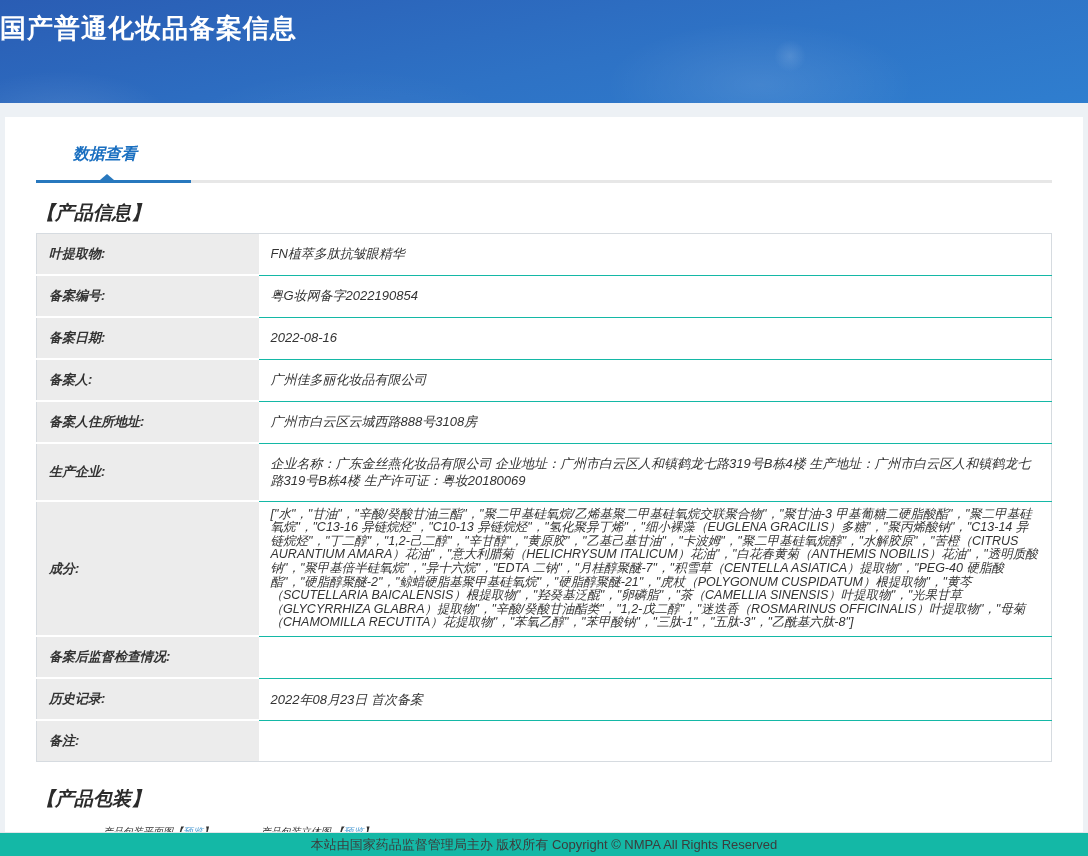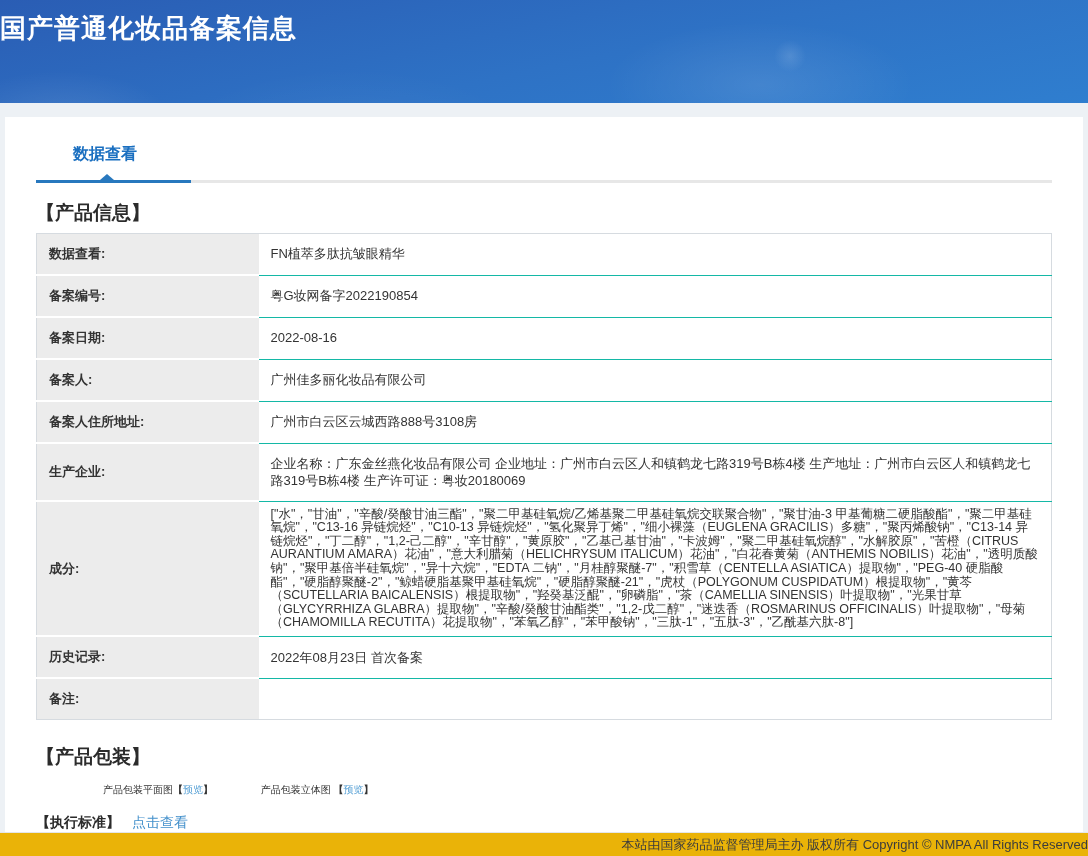--- a/index.html
+++ b/index.html
@@ -32,20 +32,21 @@
 
   
   .card {
     position: absolute;
     left: 5px;
     right: 5px;
     top: 117px;
     bottom: 24px;
     background: #ffffff;
     padding: 27px 31px 0 31px;
+    font-style: italic;
   }
 
   
   .tab-label {
     display: inline-block;
     margin-left: 37px;
     font-size: 16px;
     font-weight: bold;
     color: #1a6fc0;
   }
@@ -132,23 +133,23 @@
     font-weight: bold;
     color: #2b2b2b;
     margin-right: 12px;
   }
 
   
   .app-footer {
     position: absolute;
     left: 0; right: 0; bottom: 0;
     height: 24px;
-    background: #eab308;
+    background: #14b8a6;
     border-top: 1px solid #e3e6ea;
-    text-align: right;
+    text-align: center;
     font-size: 13px;
     color: #3c3c3c;
     line-height: 23px;
   }
 </style>
 </head>
 <body>
 
 <div class="app-header">
   <div class="app-title">国产普通化妆品备案信息</div>
@@ -163,21 +164,21 @@
         <div class="tab-rule-caret"></div>
       </div>
     </div>
   </div>
 
   <div class="section-title">【产品信息】</div>
 
   <table class="info-table">
     <tbody>
         <tr>
-      <td class="cell-label">数据查看:</td>
+      <td class="cell-label">叶提取物:</td>
       <td class="cell-value">FN植萃多肽抗皱眼精华</td>
     </tr>
     <tr>
       <td class="cell-label">备案编号:</td>
       <td class="cell-value">粤G妆网备字2022190854</td>
     </tr>
     <tr>
       <td class="cell-label">备案日期:</td>
       <td class="cell-value">2022-08-16</td>
     </tr>
@@ -189,20 +190,24 @@
       <td class="cell-label">备案人住所地址:</td>
       <td class="cell-value">广州市白云区云城西路888号3108房</td>
     </tr>
     <tr>
       <td class="cell-label">生产企业:</td>
       <td class="cell-value">企业名称：广东金丝燕化妆品有限公司 企业地址：广州市白云区人和镇鹤龙七路319号B栋4楼 生产地址：广州市白云区人和镇鹤龙七路319号B栋4楼 生产许可证：粤妆20180069</td>
     </tr>
     <tr class="row-ingredients">
       <td class="cell-label">成分:</td>
       <td class="cell-value">["水"，"甘油"，"辛酸/癸酸甘油三酯"，"聚二甲基硅氧烷/乙烯基聚二甲基硅氧烷交联聚合物"，"聚甘油-3 甲基葡糖二硬脂酸酯"，"聚二甲基硅氧烷"，"C13-16 异链烷烃"，"C10-13 异链烷烃"，"氢化聚异丁烯"，"细小裸藻（EUGLENA GRACILIS）多糖"，"聚丙烯酸钠"，"C13-14 异链烷烃"，"丁二醇"，"1,2-己二醇"，"辛甘醇"，"黄原胶"，"乙基己基甘油"，"卡波姆"，"聚二甲基硅氧烷醇"，"水解胶原"，"苦橙（CITRUS AURANTIUM AMARA）花油"，"意大利腊菊（HELICHRYSUM ITALICUM）花油"，"白花春黄菊（ANTHEMIS NOBILIS）花油"，"透明质酸钠"，"聚甲基倍半硅氧烷"，"异十六烷"，"EDTA 二钠"，"月桂醇聚醚-7"，"积雪草（CENTELLA ASIATICA）提取物"，"PEG-40 硬脂酸酯"，"硬脂醇聚醚-2"，"鲸蜡硬脂基聚甲基硅氧烷"，"硬脂醇聚醚-21"，"虎杖（POLYGONUM CUSPIDATUM）根提取物"，"黄芩（SCUTELLARIA BAICALENSIS）根提取物"，"羟癸基泛醌"，"卵磷脂"，"茶（CAMELLIA SINENSIS）叶提取物"，"光果甘草（GLYCYRRHIZA GLABRA）提取物"，"辛酸/癸酸甘油酯类"，"1,2-戊二醇"，"迷迭香（ROSMARINUS OFFICINALIS）叶提取物"，"母菊（CHAMOMILLA RECUTITA）花提取物"，"苯氧乙醇"，"苯甲酸钠"，"三肽-1"，"五肽-3"，"乙酰基六肽-8"]</td>
+    </tr>
+    <tr>
+      <td class="cell-label">备案后监督检查情况:</td>
+      <td class="cell-value"></td>
     </tr>
     <tr>
       <td class="cell-label">历史记录:</td>
       <td class="cell-value">2022年08月23日 首次备案</td>
     </tr>
     <tr>
       <td class="cell-label">备注:</td>
       <td class="cell-value"></td>
     </tr>
   </tbody>

